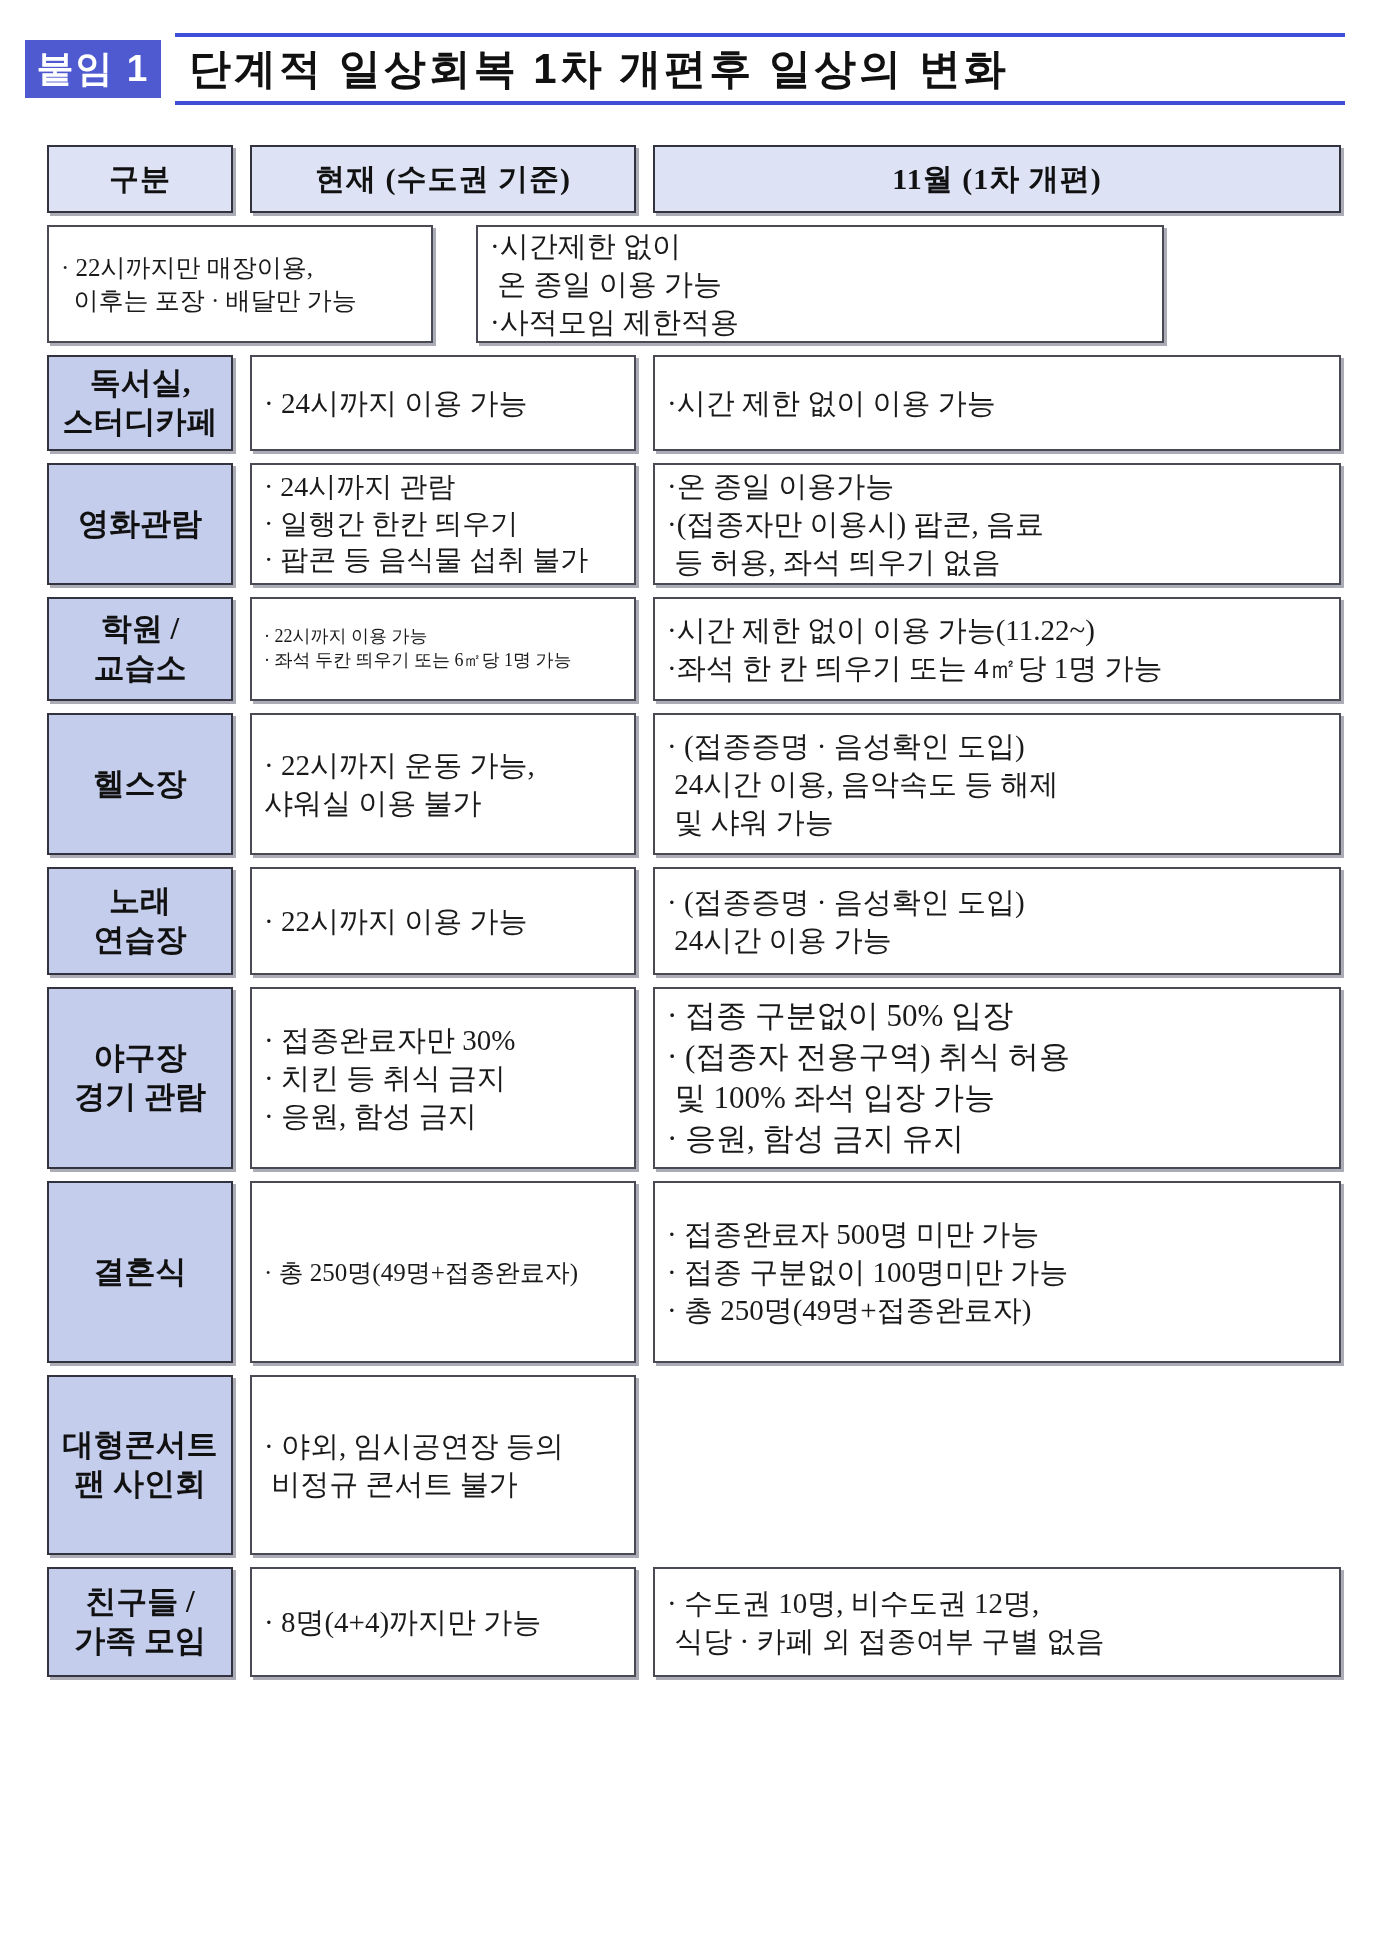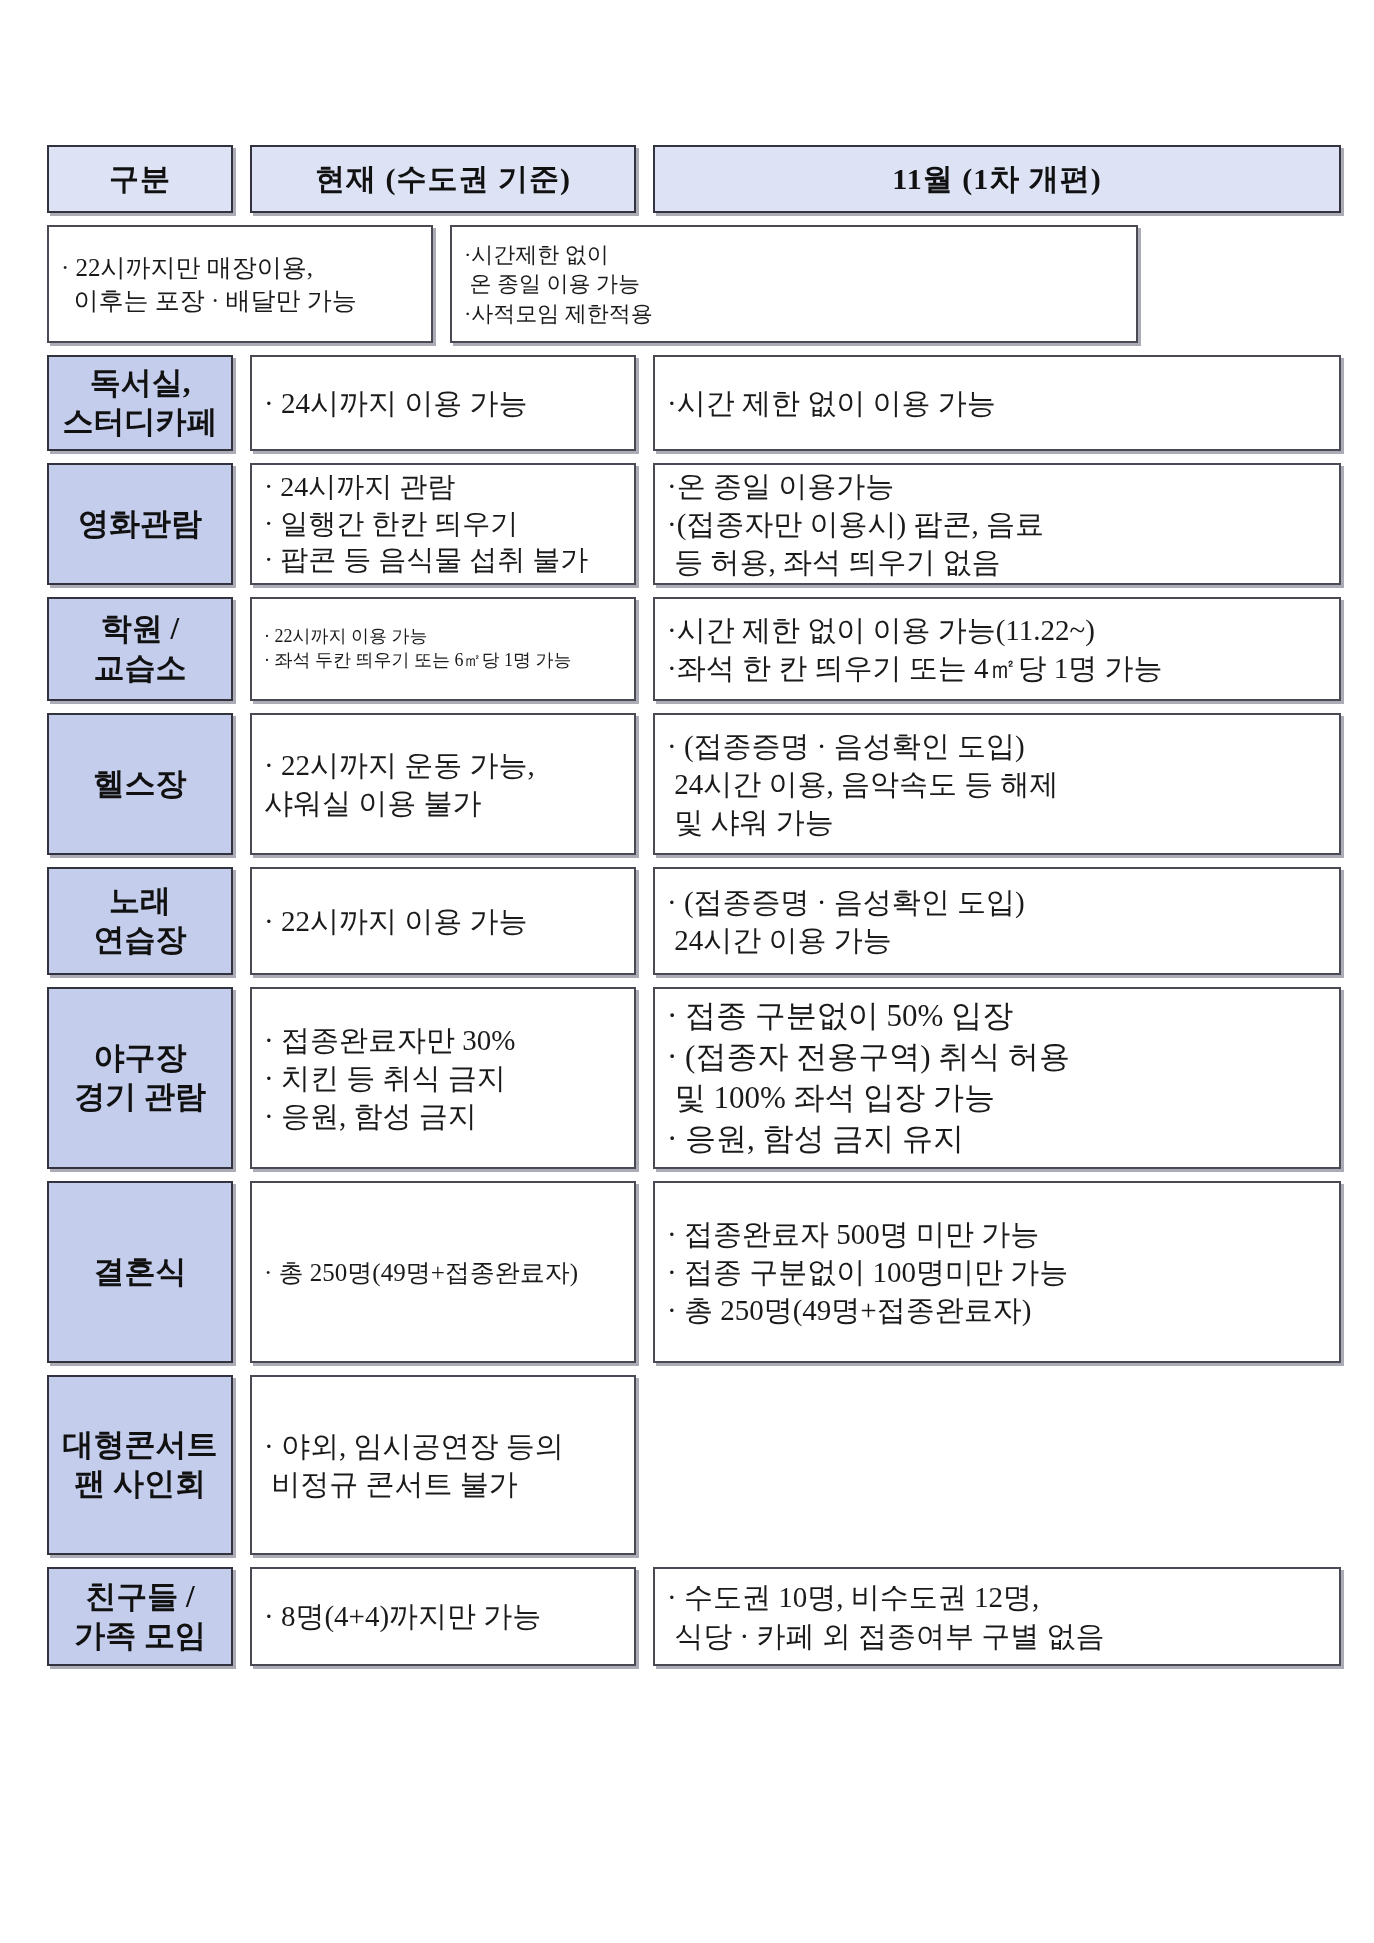--- a/index.html
+++ b/index.html
@@ -70,32 +70,36 @@
     display:flex;align-items:center;
     white-space:pre-wrap;
     overflow:hidden;
   }
 </style>
 </head>
 <body>
 
 <div class="page">
 
+  <div class="header">
+    <div class="badge">붙임 1</div>
+    <div class="titlebar">단계적 일상회복 1차 개편후 일상의 변화</div>
+  </div>
 
   <div class="table">
     <div class="trow" style="height:68px">
       <div class="cell head cat-col">구분</div>
       <div class="cell head cur-col">현재 (수도권 기준)</div>
       <div class="cell head nov-col">11월 (1차 개편)</div>
     </div>
     <div id="table-body">
   <div class="trow" style="height: 118px;">
     <div class="cell content cur-col" style="font-size: 25px;">· 22시까지만 매장이용,
   이후는 포장 · 배달만 가능</div>
-    <div class="cell content nov-col" style="font-size: 22px;">·시간제한 없이
+    <div class="cell content nov-col" style="font-size: 29px; margin-left: 26px;">·시간제한 없이
  온 종일 이용 가능
 ·사적모임 제한적용</div>
   </div>
 
   <div class="trow" style="height: 96px;">
     <div class="cell cat cat-col">독서실,
 스터디카페</div>
     <div class="cell content cur-col" style="font-size: 29px;">· 24시까지 이용 가능</div>
     <div class="cell content nov-col" style="font-size: 29px;">·시간 제한 없이 이용 가능</div>
   </div>
@@ -157,21 +161,21 @@
   </div>
 
   <div class="trow" style="height: 180px;">
     <div class="cell cat cat-col">대형콘서트
 팬 사인회</div>
     <div class="cell content cur-col" style="font-size: 29px;">· 야외, 임시공연장 등의
  비정규 콘서트 불가</div>
   </div>
 
 
-  <div class="trow" style="height: 99px;">
+  <div class="trow" style="height: 110px;">
     <div class="cell cat cat-col">친구들 /
 가족 모임</div>
     <div class="cell content cur-col" style="font-size: 29px;">· 8명(4+4)까지만 가능</div>
     <div class="cell content nov-col" style="font-size: 29px;">· 수도권 10명, 비수도권 12명,
  식당 · 카페 외 접종여부 구별 없음</div>
   </div>
 </div>
   </div>
 
 </div>

